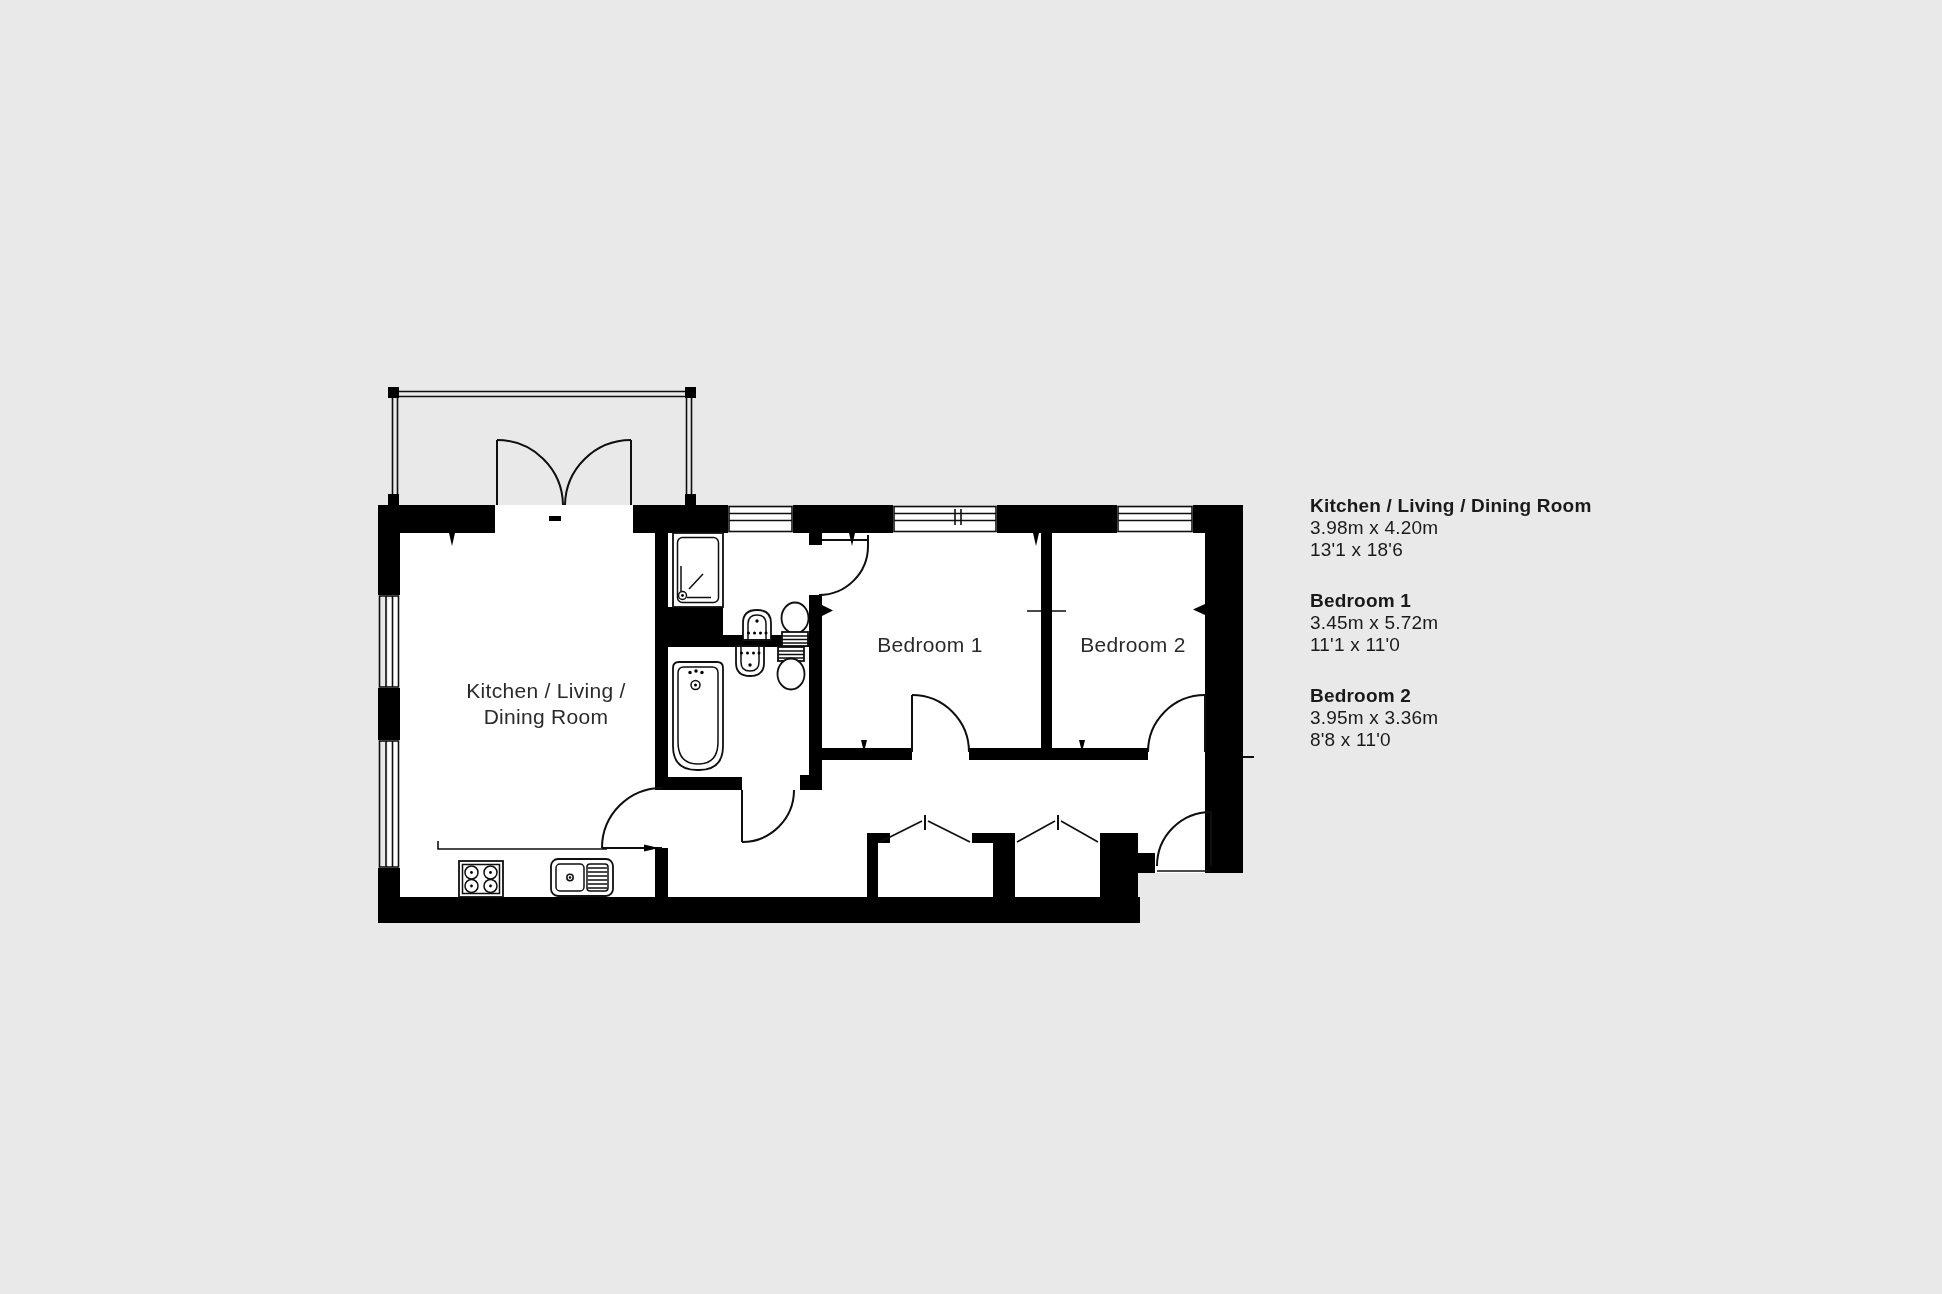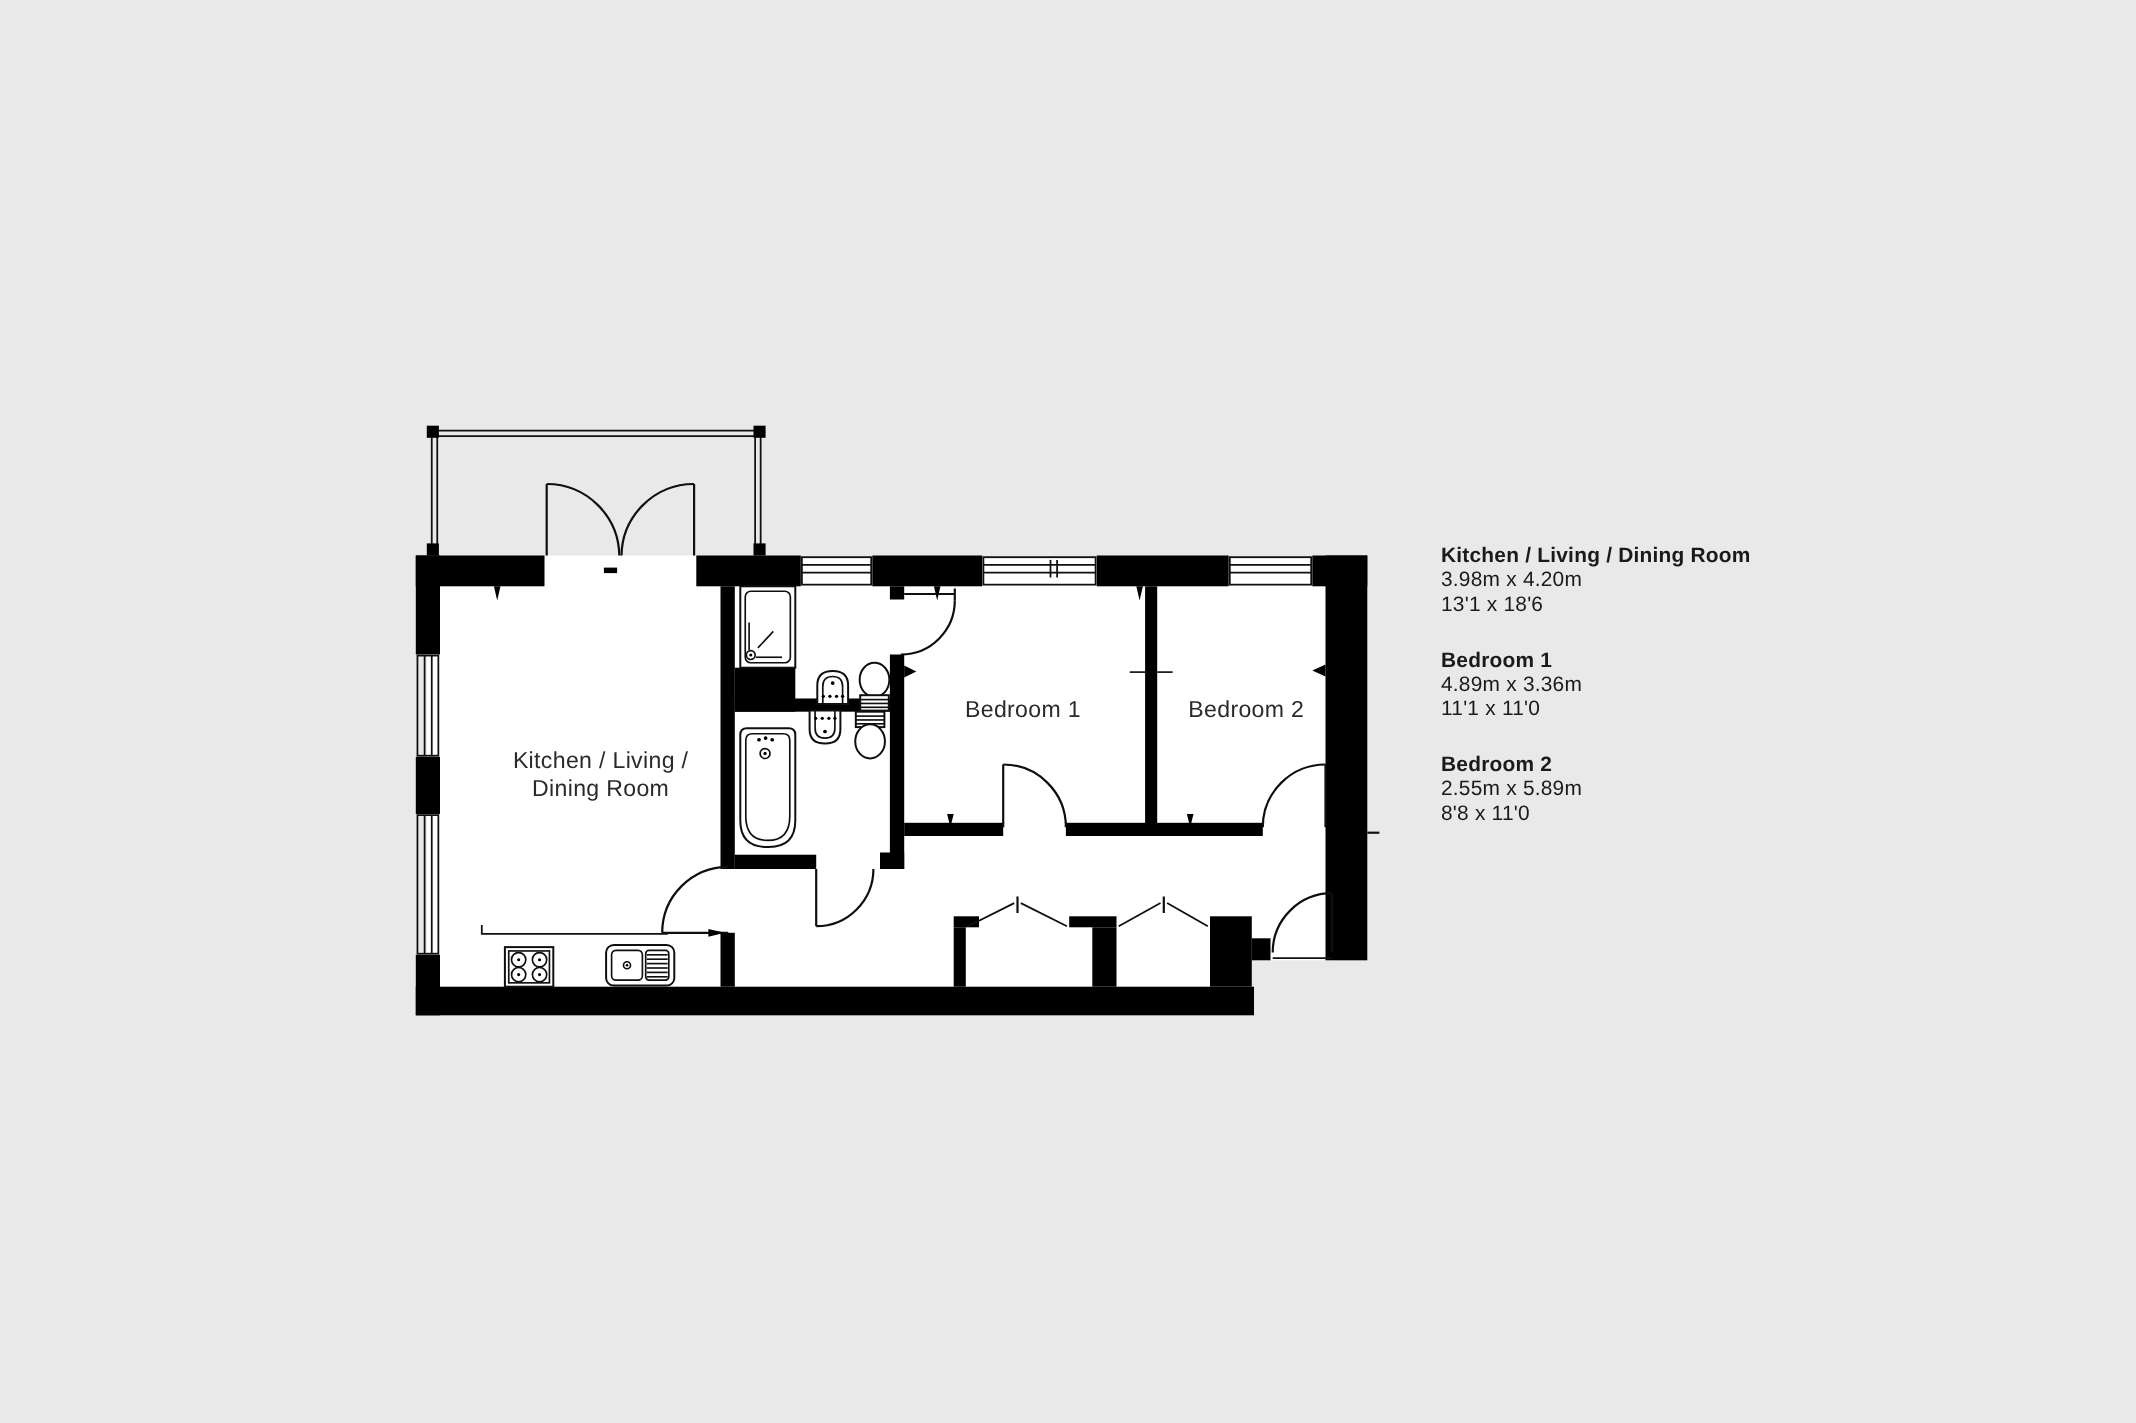--- a/index.html
+++ b/index.html
@@ -289,23 +289,23 @@
   </svg>
 
   <div class="legend">
     <div class="legend-group">
       <div class="legend-name">Kitchen / Living / Dining Room</div>
       <div class="legend-metric">3.98m x 4.20m</div>
       <div class="legend-imperial">13'1 x 18'6</div>
     </div>
     <div class="legend-group">
       <div class="legend-name">Bedroom 1</div>
-      <div class="legend-metric">4.89m x 3.36m</div>
+      <div class="legend-metric">3.45m x 5.72m</div>
       <div class="legend-imperial">11'1 x 11'0</div>
     </div>
     <div class="legend-group">
       <div class="legend-name">Bedroom 2</div>
-      <div class="legend-metric">2.55m x 5.89m</div>
+      <div class="legend-metric">3.95m x 3.36m</div>
       <div class="legend-imperial">8'8 x 11'0</div>
     </div>
   </div>
 
 </div>
 
 </body></html>

